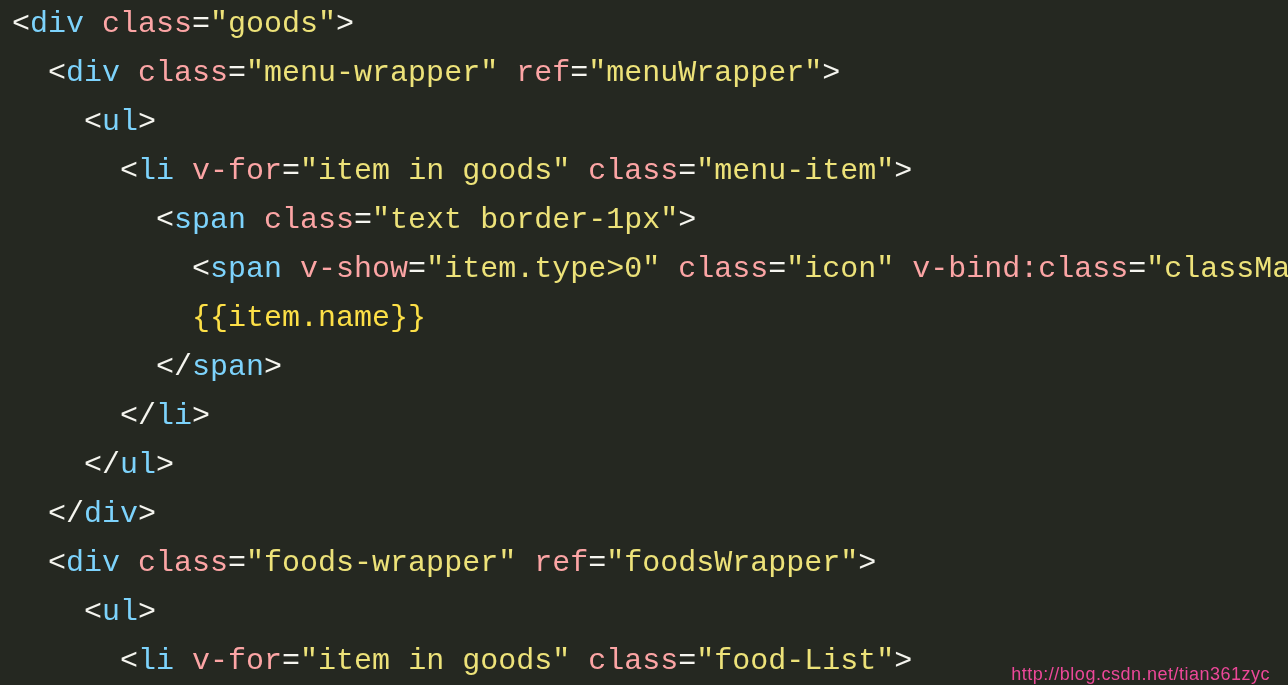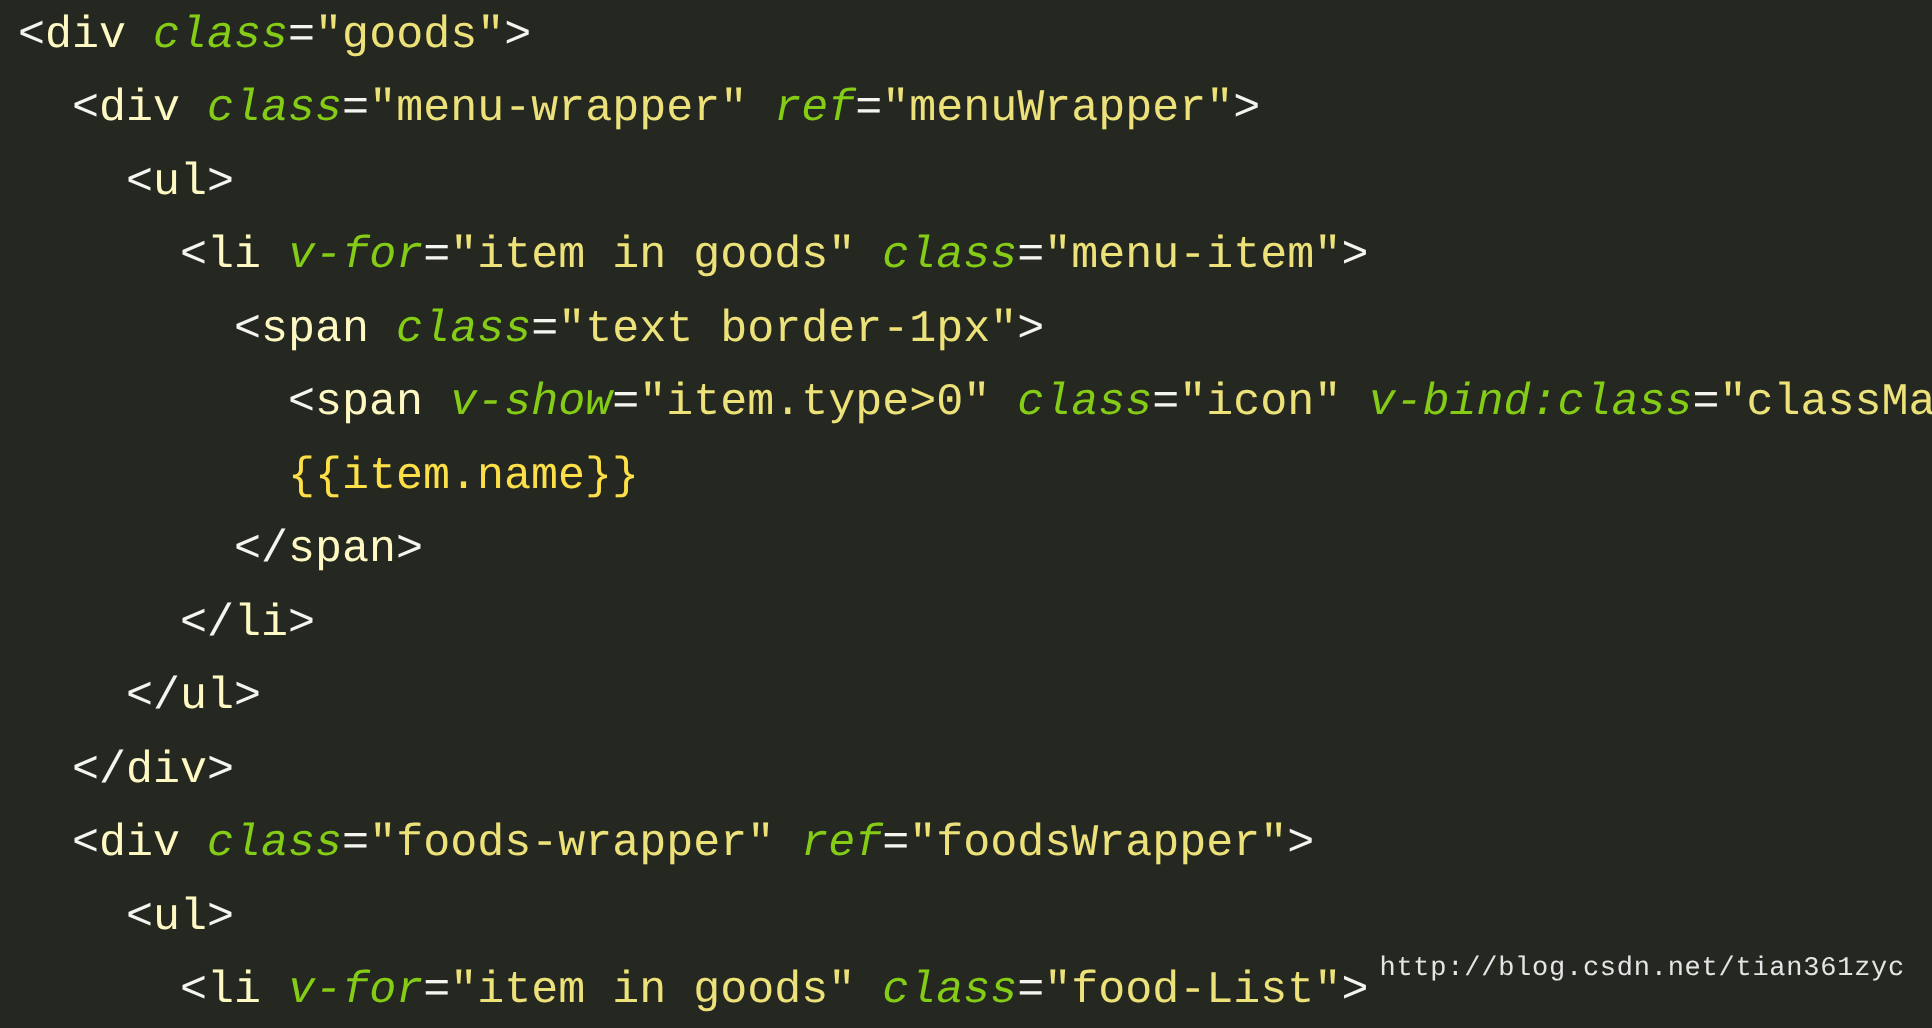--- a/index.html
+++ b/index.html
@@ -15,31 +15,31 @@
     position: relative;
     padding: 0px 12px;
     font-size: 30px;
     line-height: 49px;
     white-space: pre;
     color: #f5f5ef;
   }
   .line { display: block; }
   .ws { display: inline-block; }
   .punc { color: #f5f5ef; }
-  .tag  { color: #fef9c3; }     
-  .attr { color: #84cc16; font-style: italic; }     
+  .tag  { color: #7dd3fc; }     
+  .attr { color: #fca5a5; }     
   .str  { color: #ede279; }     
   .txt  { color: #fde047; }     
   .watermark {
     position: absolute;
     right: 18px;
-    bottom: 29px;
-    color: #e5e5e5;
+    bottom: 0;
+    color: #ec4899;
     font-size: 18px;
-    font-family: Liberation Mono, monospace;
+    font-family: Liberation Sans, sans-serif;
     letter-spacing: 0.5px;
   }
 </style>
 </head>
 <body>
 
 <div class="code-block" id="code-root"><span class="line"><span class="ws"></span><span class="punc">&lt;</span><span class="tag">div</span><span class="punc"> </span><span class="attr">class</span><span class="punc">=</span><span class="str">"goods"</span><span class="punc">&gt;</span></span><span class="line"><span class="ws">  </span><span class="punc">&lt;</span><span class="tag">div</span><span class="punc"> </span><span class="attr">class</span><span class="punc">=</span><span class="str">"menu-wrapper"</span><span class="punc"> </span><span class="attr">ref</span><span class="punc">=</span><span class="str">"menuWrapper"</span><span class="punc">&gt;</span></span><span class="line"><span class="ws">    </span><span class="punc">&lt;</span><span class="tag">ul</span><span class="punc">&gt;</span></span><span class="line"><span class="ws">      </span><span class="punc">&lt;</span><span class="tag">li</span><span class="punc"> </span><span class="attr">v-for</span><span class="punc">=</span><span class="str">"item in goods"</span><span class="punc"> </span><span class="attr">class</span><span class="punc">=</span><span class="str">"menu-item"</span><span class="punc">&gt;</span></span><span class="line"><span class="ws">        </span><span class="punc">&lt;</span><span class="tag">span</span><span class="punc"> </span><span class="attr">class</span><span class="punc">=</span><span class="str">"text border-1px"</span><span class="punc">&gt;</span></span><span class="line"><span class="ws">          </span><span class="punc">&lt;</span><span class="tag">span</span><span class="punc"> </span><span class="attr">v-show</span><span class="punc">=</span><span class="str">"item.type&gt;0"</span><span class="punc"> </span><span class="attr">class</span><span class="punc">=</span><span class="str">"icon"</span><span class="punc"> </span><span class="attr">v-bind:class</span><span class="punc">=</span><span class="str">"classMa</span></span><span class="line"><span class="ws">          </span><span class="txt">{{item.name}}</span></span><span class="line"><span class="ws">        </span><span class="punc">&lt;/</span><span class="tag">span</span><span class="punc">&gt;</span></span><span class="line"><span class="ws">      </span><span class="punc">&lt;/</span><span class="tag">li</span><span class="punc">&gt;</span></span><span class="line"><span class="ws">    </span><span class="punc">&lt;/</span><span class="tag">ul</span><span class="punc">&gt;</span></span><span class="line"><span class="ws">  </span><span class="punc">&lt;/</span><span class="tag">div</span><span class="punc">&gt;</span></span><span class="line"><span class="ws">  </span><span class="punc">&lt;</span><span class="tag">div</span><span class="punc"> </span><span class="attr">class</span><span class="punc">=</span><span class="str">"foods-wrapper"</span><span class="punc"> </span><span class="attr">ref</span><span class="punc">=</span><span class="str">"foodsWrapper"</span><span class="punc">&gt;</span></span><span class="line"><span class="ws">    </span><span class="punc">&lt;</span><span class="tag">ul</span><span class="punc">&gt;</span></span><span class="line"><span class="ws">      </span><span class="punc">&lt;</span><span class="tag">li</span><span class="punc"> </span><span class="attr">v-for</span><span class="punc">=</span><span class="str">"item in goods"</span><span class="punc"> </span><span class="attr">class</span><span class="punc">=</span><span class="str">"food-List"</span><span class="punc">&gt;</span></span></div>
 <div class="watermark">http://blog.csdn.net/tian361zyc</div>
 
 </body></html>

